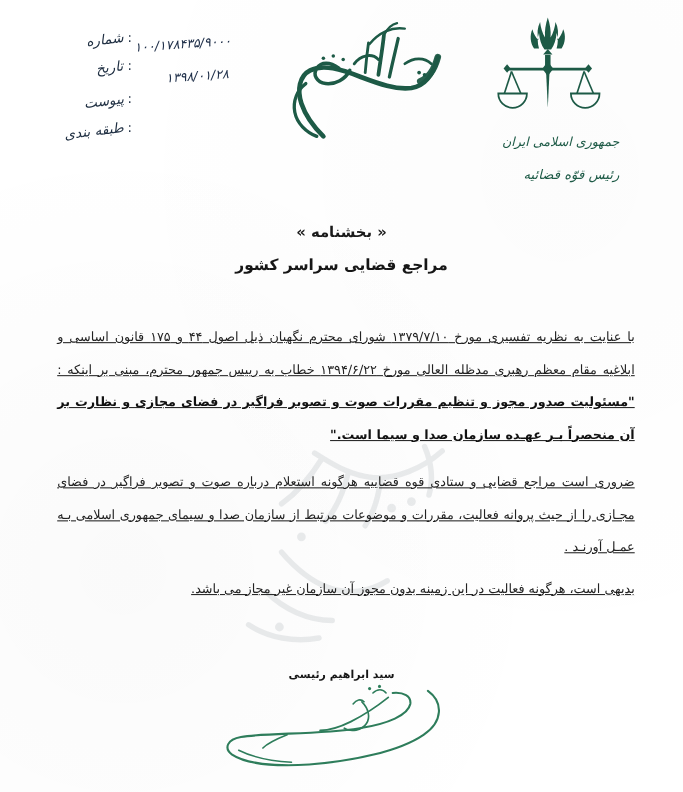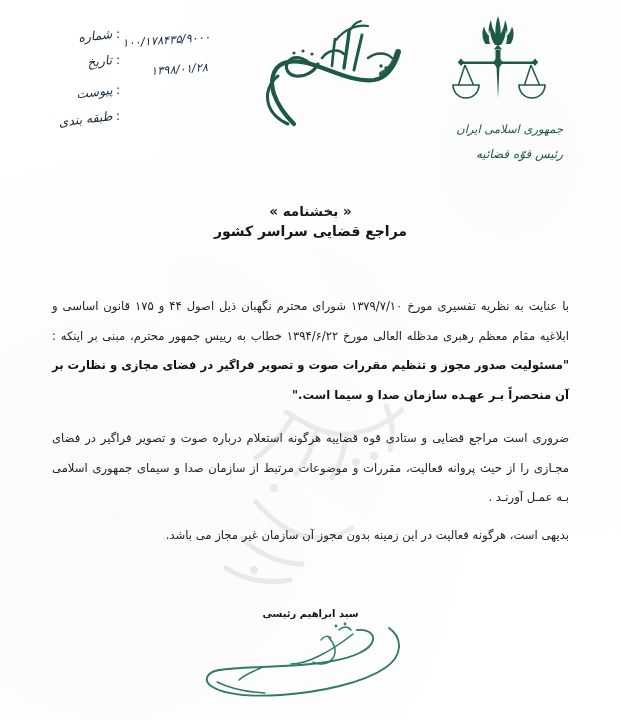--- a/index.html
+++ b/index.html
@@ -114,53 +114,54 @@
   .emblem-mark { width: 110px; height: 108px; margin: 0 auto; display: block; }
   .emblem-line {
     font-family: "DejaVu Sans", sans-serif;
     font-size: 11.5px;
     color: #1d5a46;
     line-height: 1.6;
     white-space: nowrap;
     font-style: italic;
     letter-spacing: .3px;
   }
-  .emblem-line.l2 { font-size: 12px; margin-top: 7px; }
+  .emblem-line.l2 { font-size: 12px; margin-top: 12px; }
 
   
   .title-block {
     position: absolute;
     top: 203px;
     left: 0; right: 0;
     text-align: center;
   }
   .doc-kind {
     font-size: 13.5px;
     font-weight: bold;
     color: #1a1a1a;
     letter-spacing: .2px;
-    margin-bottom: 4px;
+    margin-bottom: 14px;
   }
   .doc-addressee {
     font-size: 14px;
     font-weight: bold;
     color: #161616;
     letter-spacing: .2px;
     text-align: center;
   }
 
   
   .body-block {
     position: absolute;
     top: 292px;
-    right: 52px;
+    right: 44px;
     left: 52px;
     direction: rtl;
     text-align: justify;
     text-align-last: right;
+    text-decoration: underline;
   }
   .para {
     font-size: 11.6px;
     line-height: 29.5px;
     color: #222;
     margin: 0;
   }
   .para + .para { margin-top: 18px; }
   .para.p2 { margin-top: 14px; }
   .para.p3 { margin-top: 8px; text-align: right; text-align-last: right; }

